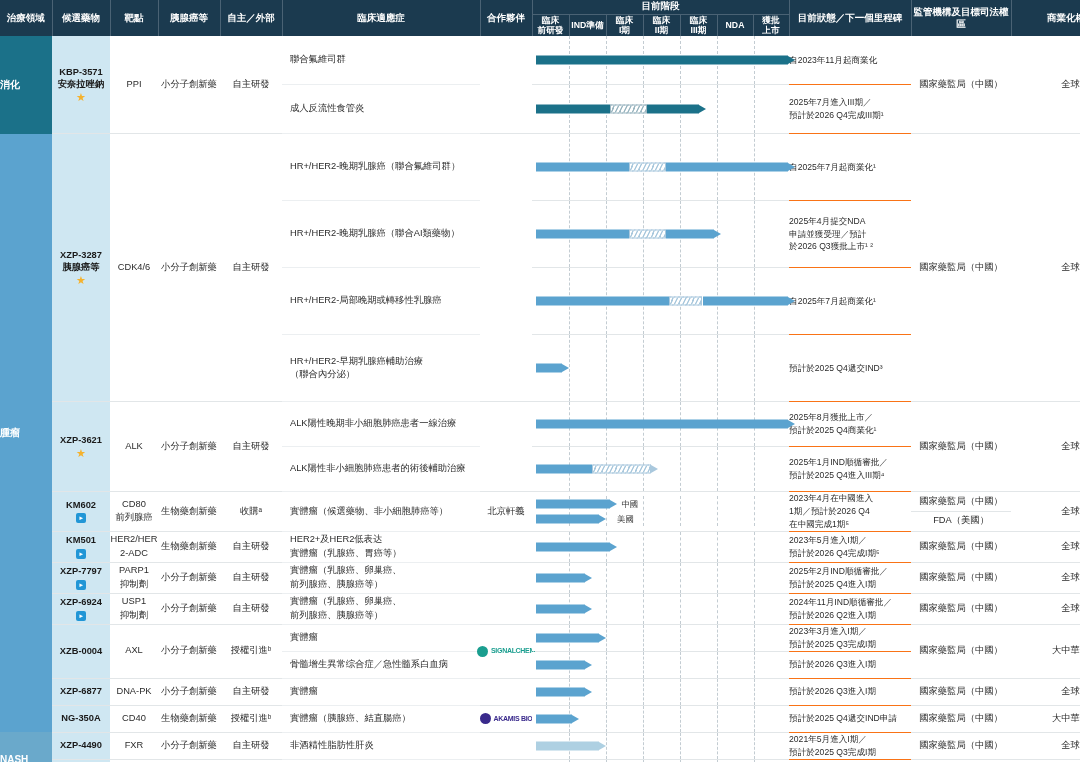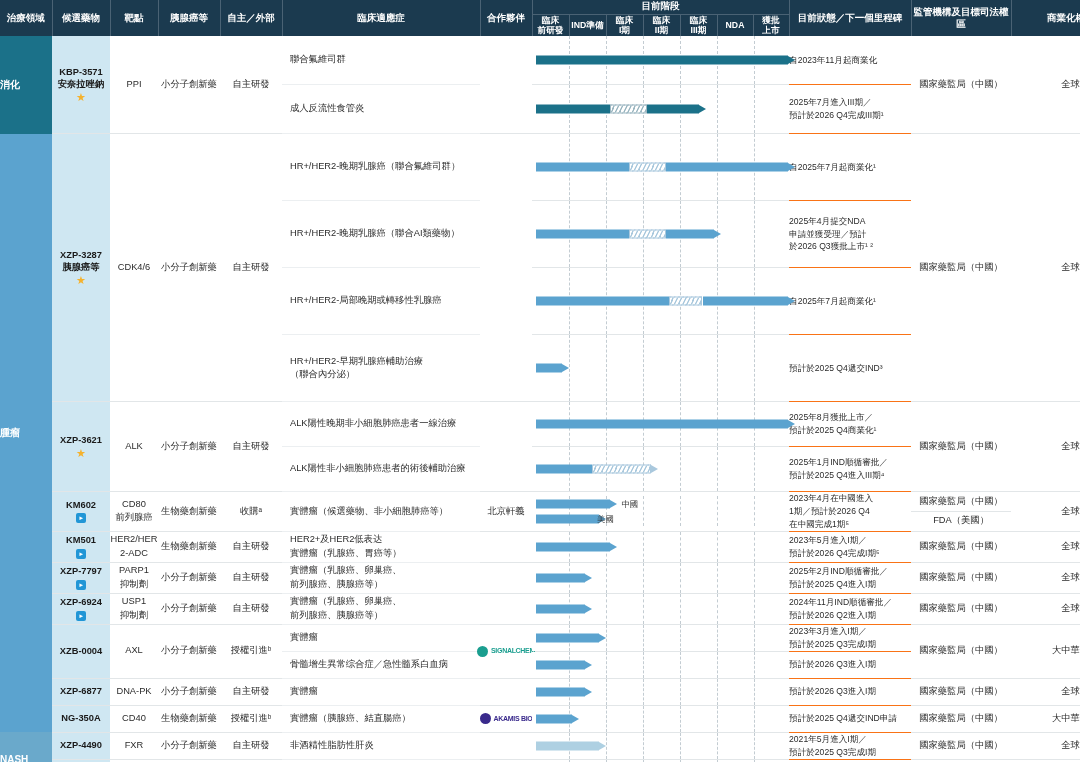--- a/index.html
+++ b/index.html
@@ -437,21 +437,21 @@
                 <div class="grid" style="left: 185px;"></div>
                 <div class="grid" style="left: 222px;"></div>
                 <div style="position: absolute; left: 0px; right: 0px; top: 0%; height: 50%;">
                   <div class="bar" style="left: 4px; width: 74.4px; background: rgb(91, 163, 207);"></div>
                   <div class="tip" style="left: 78.4px; top: 50%; transform: translateY(-50%); border-left: 7px solid rgb(91, 163, 207);"></div>
                   <div class="blabel" style="left: 89.4px;">中國</div>
                 </div>
                 <div style="position: absolute; left: 0px; right: 0px; top: 50%; height: 50%;">
                   <div class="bar" style="left: 4px; width: 63.3px; background: rgb(91, 163, 207);"></div>
                   <div class="tip" style="left: 67.3px; top: 50%; transform: translateY(-50%); border-left: 7px solid rgb(91, 163, 207);"></div>
-                  <div class="blabel" style="left: 65px;">美國</div>
+                  <div class="blabel" style="left: 85px;">美國</div>
                 </div>
               </div>
             </div>
           </td>
           <td class="ms">
             <div>2023年4月在中國進入</div>
             <div>1期／預計於2026 Q4</div>
             <div>在中國完成1期⁵</div>
           </td>
           <td class="cell" rowspan="1">

